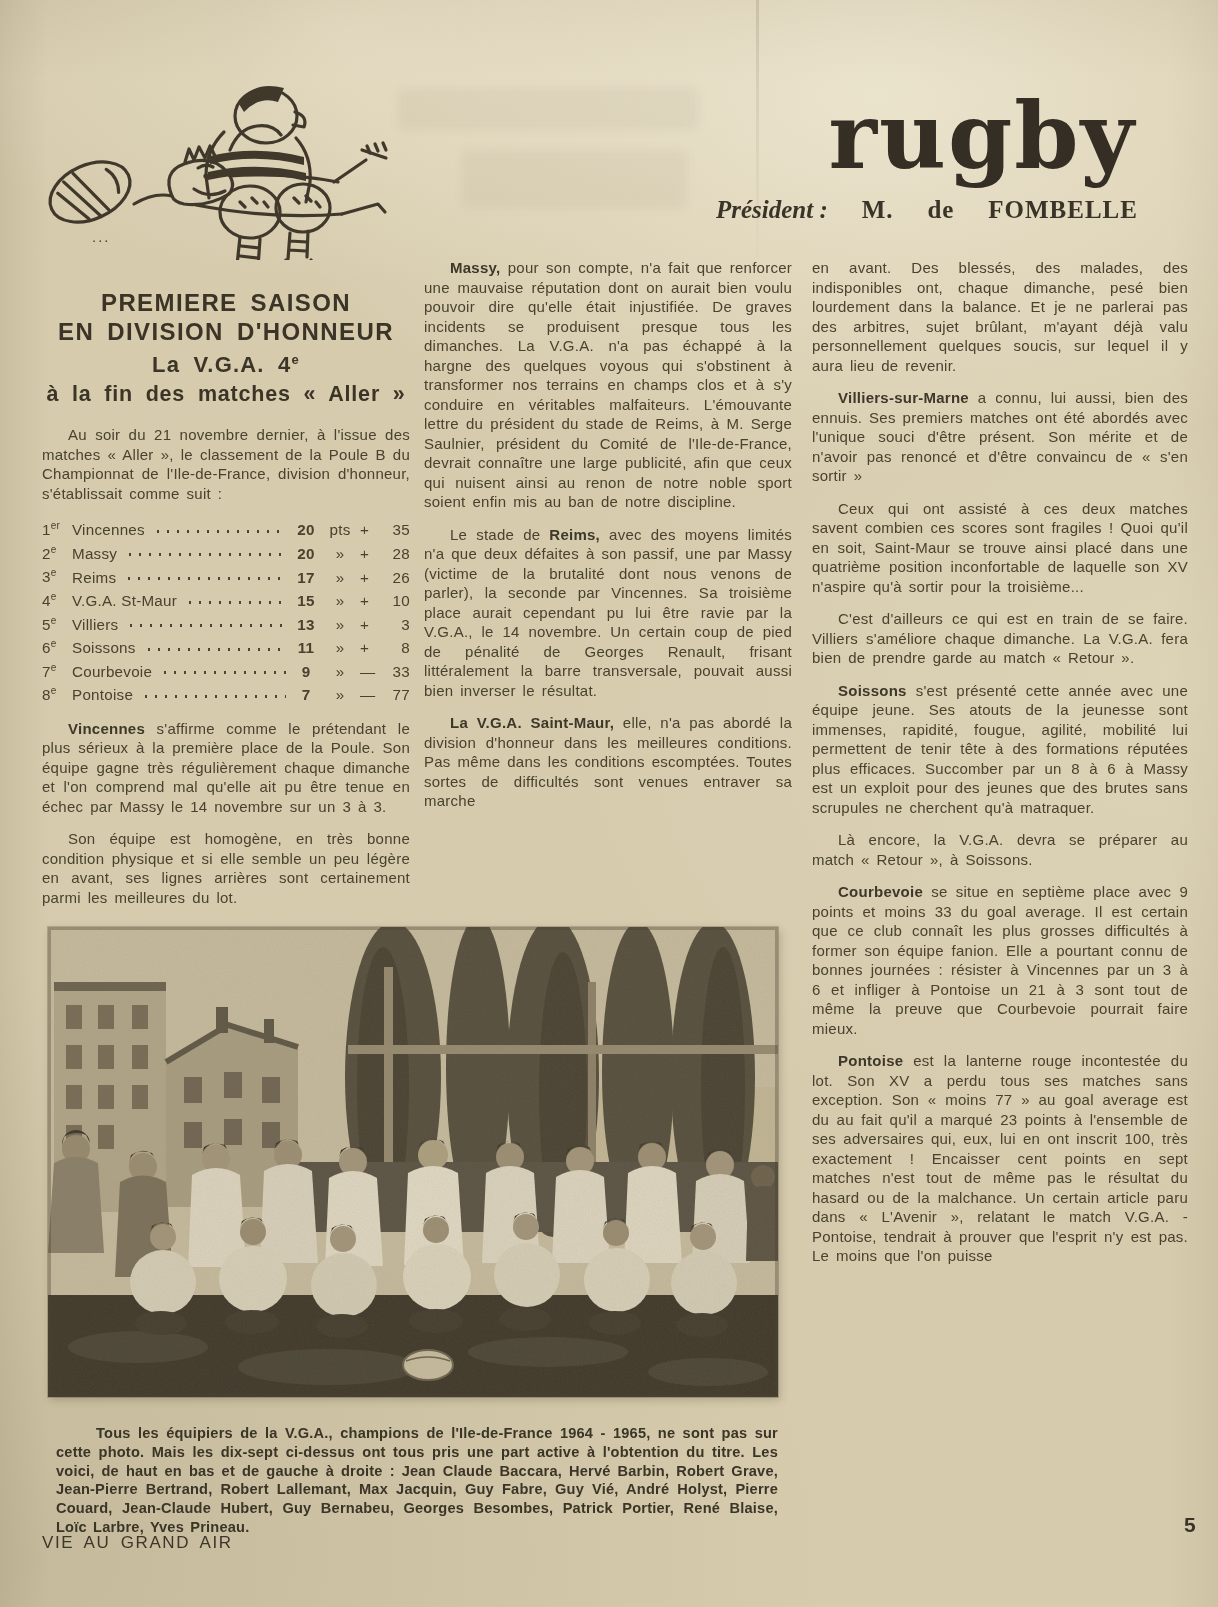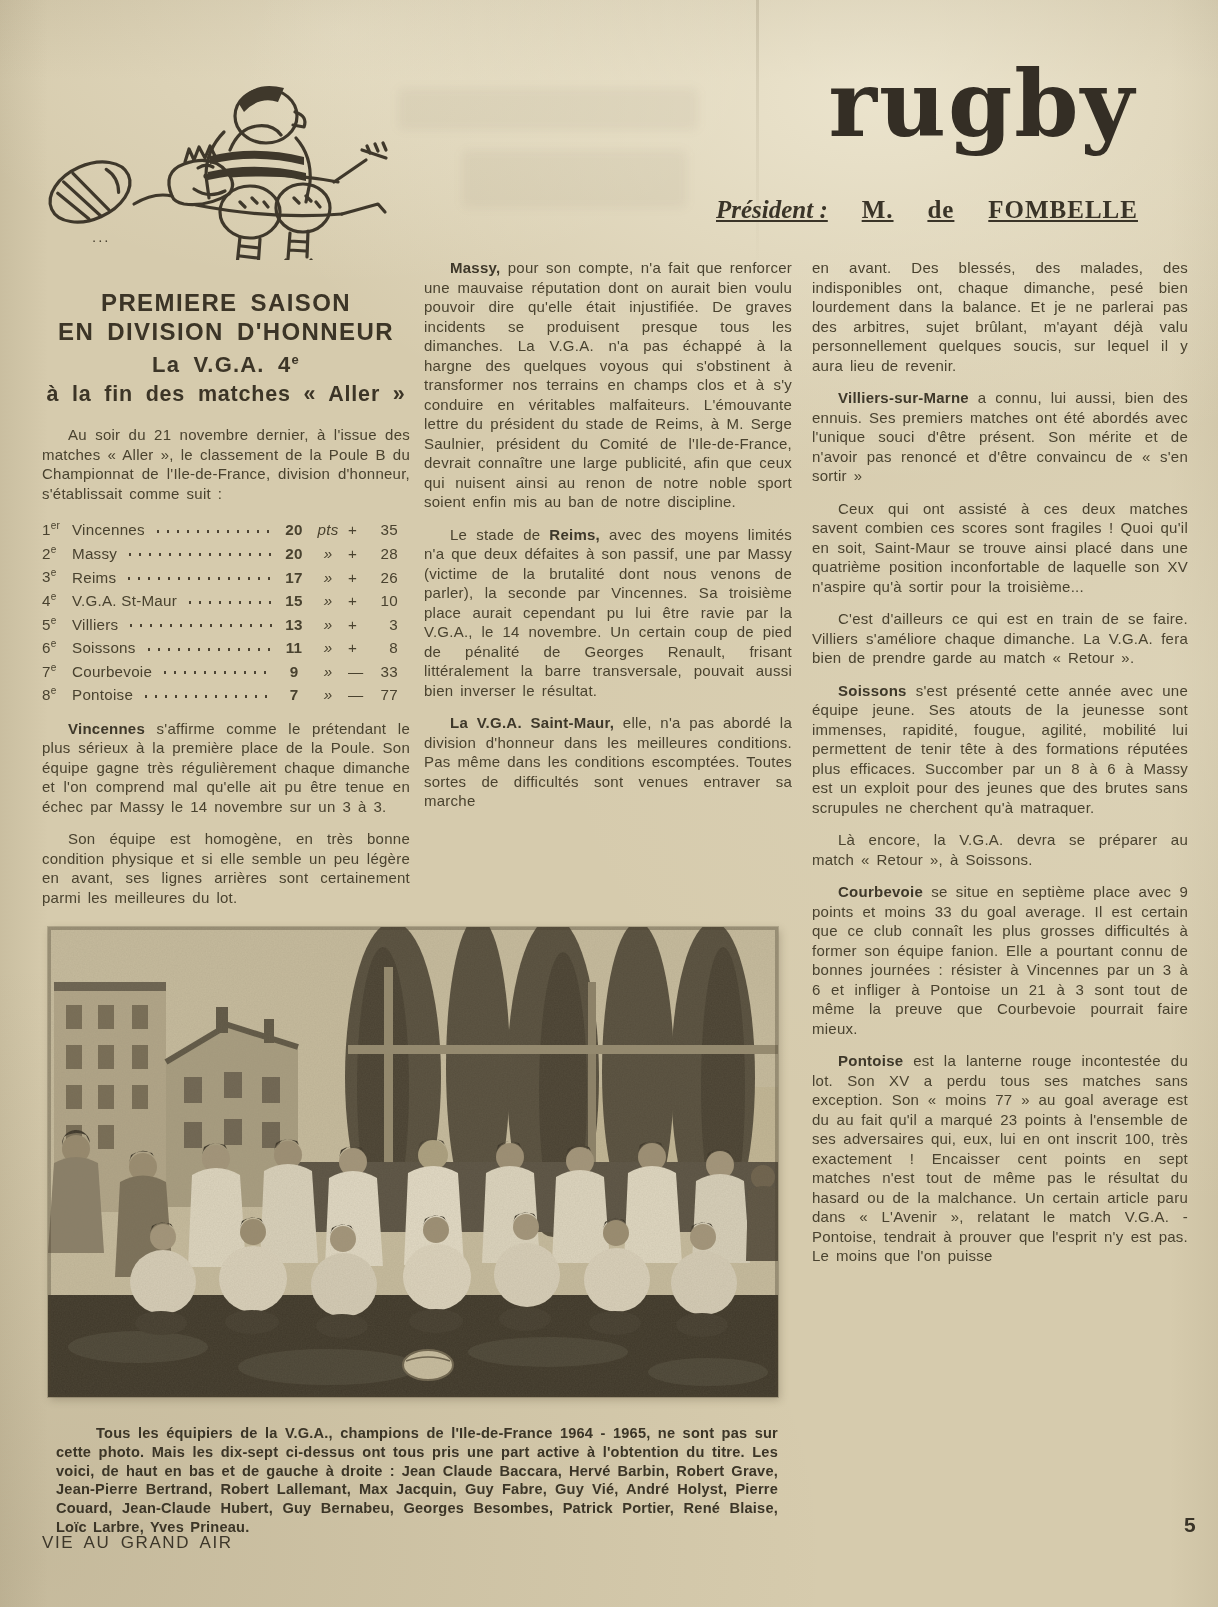--- a/index.html
+++ b/index.html
@@ -15,26 +15,26 @@
       linear-gradient(180deg, rgba(118,104,74,.10), transparent 5%),
       linear-gradient(90deg, rgba(118,104,74,.13), transparent 4%, transparent 96%, rgba(118,104,74,.09));
   }
   .crease{position:absolute;width:3px;background:linear-gradient(180deg,rgba(104,92,64,.18),rgba(104,92,64,0));}
   .ghost{position:absolute;background:rgba(96,86,62,.06);filter:blur(5px);border-radius:6px;}
 
   
   .masthead{position:absolute;top:58px;right:82px;text-align:right;}
   .masthead .rugby{
     font-family:"DejaVu Serif","Liberation Serif",serif;font-weight:700;
-    font-size:92px;line-height:1;color:#342e25;letter-spacing:2px;
+    font-size:92px;line-height:1;color:#342e25;letter-spacing:2px;margin-top:32px;
   }
   .president{
     position:absolute;left:716px;top:196px;width:422px;
     display:flex;justify-content:space-between;align-items:baseline;
-    font-family:"Liberation Serif","DejaVu Serif",serif;color:#3a3428;text-decoration:underline;
+    font-family:"Liberation Serif","DejaVu Serif",serif;color:#3a3428;
   }
   .president .lbl{font-style:italic;font-weight:700;font-size:25px;}
   .president .nm{font-weight:700;font-size:25px;letter-spacing:1px;}
 
   
   .cartoon{position:absolute;left:44px;top:70px;width:346px;height:190px;}
   .cartoon svg{width:100%;height:100%;}
   .cartoon-dots{position:absolute;left:92px;top:228px;font-size:15px;letter-spacing:2px;color:#4a4332;}
 
   
@@ -48,30 +48,30 @@
   .para b{font-weight:700;color:#3e382a;}
 
   
   .headline{text-align:center;color:#3c3527;margin-bottom:16px;text-indent:0;margin-top:16px;}
   .headline .h1,.headline .h2{font-weight:700;font-size:24px;line-height:29px;letter-spacing:1.4px;word-spacing:5px;}
   .headline .h3{font-weight:700;font-size:22px;line-height:28px;letter-spacing:1.2px;word-spacing:6px;}
   .headline .h4{font-weight:700;font-size:21.5px;line-height:30px;letter-spacing:.8px;word-spacing:6px;}
   .headline sup{font-size:13px;}
 
   
-  .standings{margin:4px 12px 14px 0;}
+  .standings{margin:4px 0 14px 0;}
   .srow{display:flex;align-items:baseline;line-height:19.5px;font-size:15.2px;word-spacing:0;}
   .srow .rank{width:30px;flex:none;}
   .srow .rank sup{font-size:10px;}
   .srow .team{flex:none;padding-right:8px;white-space:nowrap;}
   .srow .leader{flex:1;height:13px;align-self:flex-end;margin:0 6px 2px 0;
       background-image:radial-gradient(circle,#4c4434 1.3px,rgba(0,0,0,0) 1.5px);
       background-size:10px 13px;background-repeat:repeat-x;background-position:0 60%;}
   .srow .pts{width:28px;flex:none;text-align:center;font-weight:bold;}
-  .srow .unit{width:40px;flex:none;text-align:center;font-style:italic;}
+  .srow .unit{width:40px;flex:none;text-align:center;}
   .srow .sign{width:24px;flex:none;text-align:left;}
   .srow .ga{width:26px;flex:none;text-align:right;}
 
   
   .photo{position:absolute;left:48px;top:927px;width:730px;height:470px;
          box-shadow:0 0 0 1px rgba(70,62,44,.25), 2px 3px 8px rgba(70,60,40,.25);}
   .photo svg{display:block;width:100%;height:100%;}
 
   
   .caption{position:absolute;left:56px;top:1424px;width:722px;

